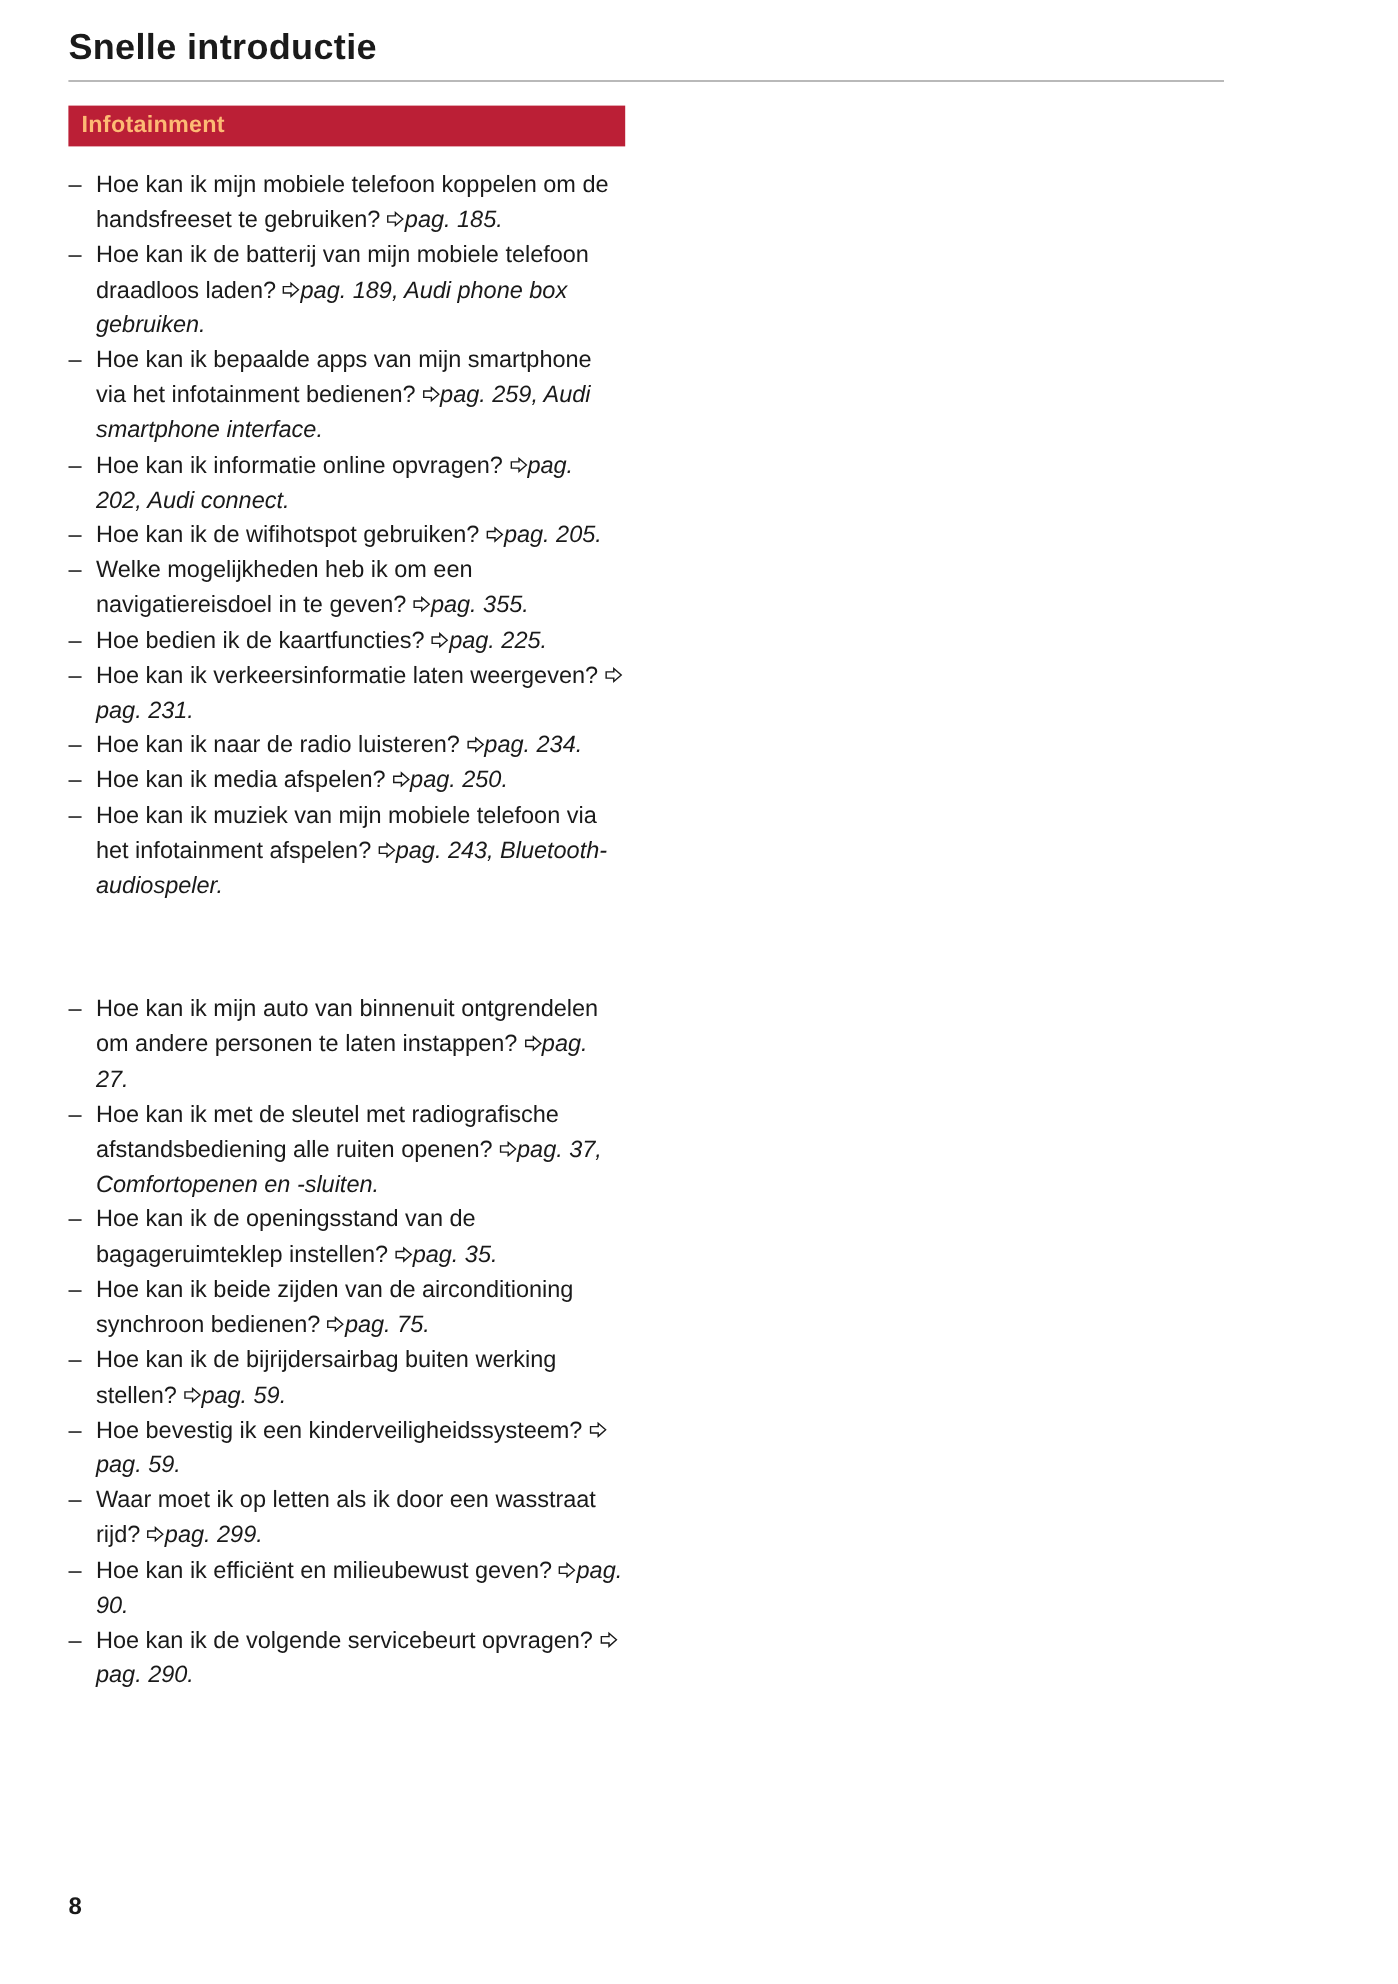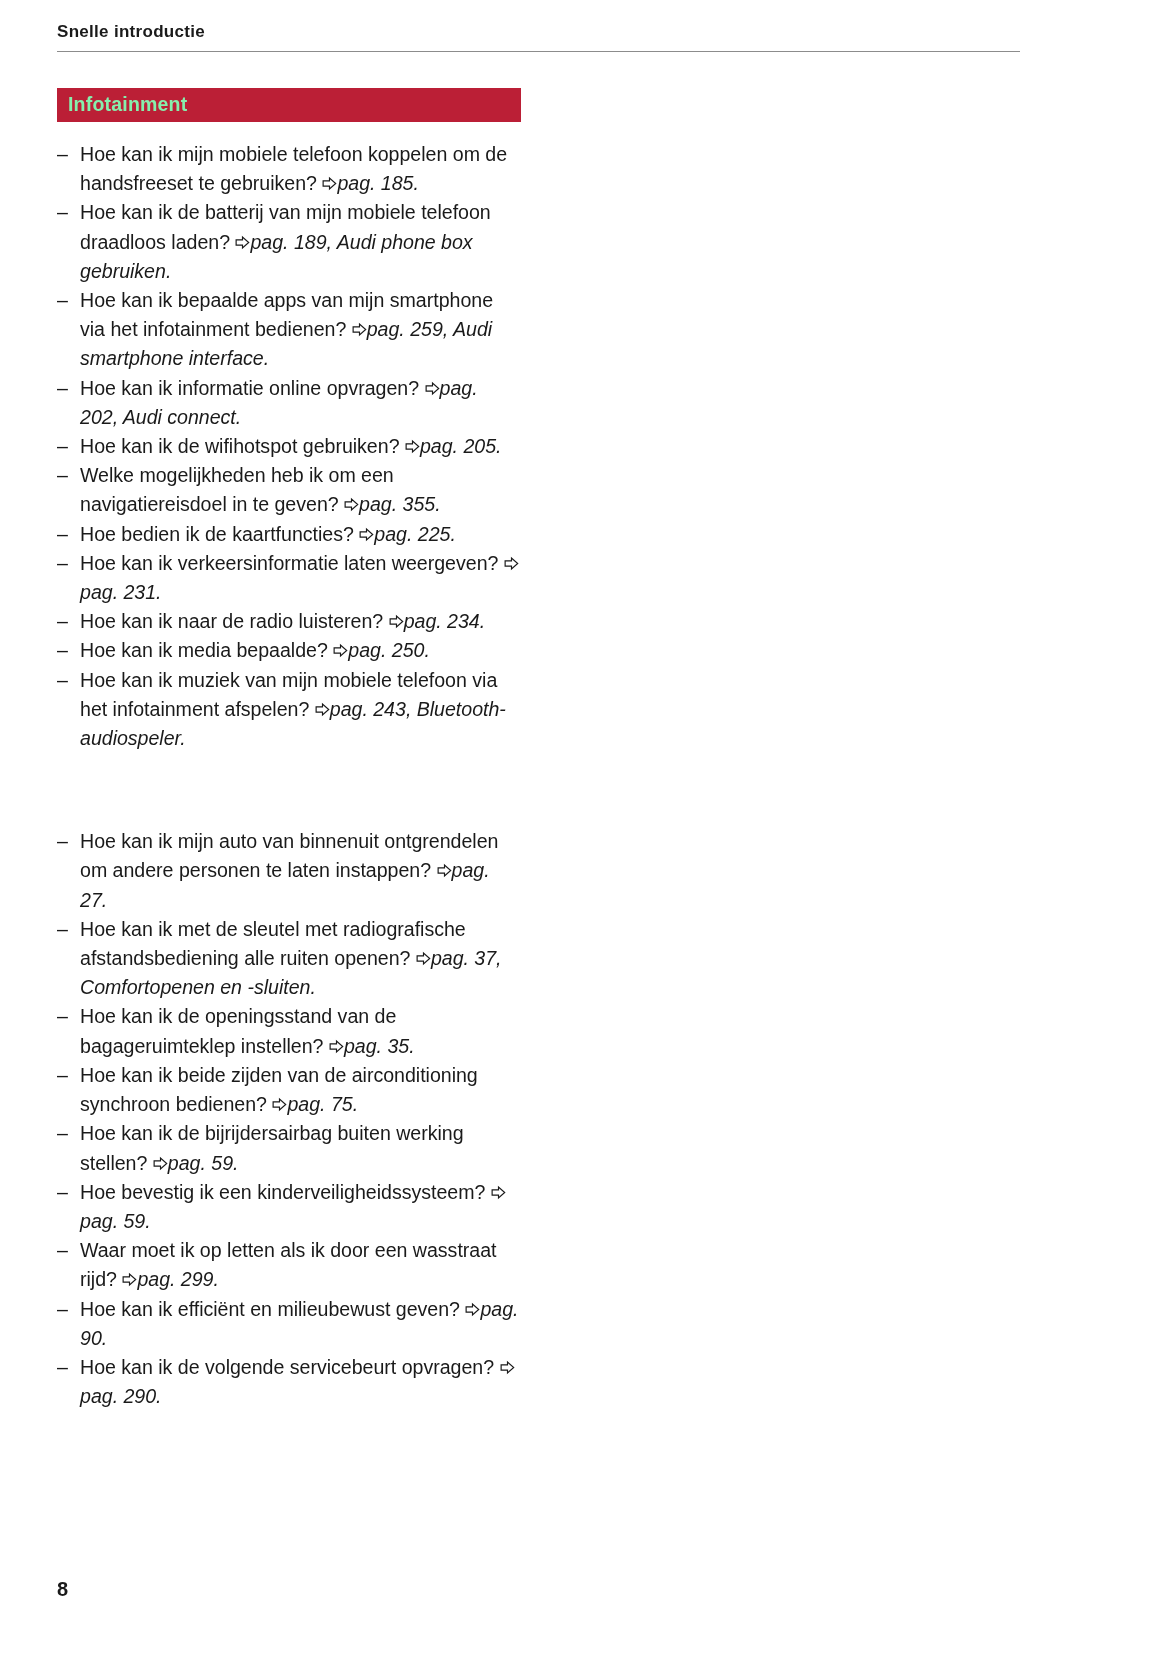--- a/index.html
+++ b/index.html
@@ -24,21 +24,21 @@
   }
 
   
   .running-header {
     position: absolute;
     left: 57px;
     top: 22px;
     width: 963px;
   }
   .running-header-title {
-    font-size: 17px;
+    font-size: 30px;
     font-weight: bold;
     letter-spacing: 0.3px;
     color: #1a1a1a;
     line-height: 1.2;
     white-space: nowrap;
   }
   .header-rule {
     margin-top: 9px;
     border-top: 1.6px solid #8c8c8c;
     width: 963px;
@@ -49,21 +49,21 @@
   .column {
     position: absolute;
     left: 57px;
     top: 88px;
     width: 464px;
   }
 
   
   .section-bar {
     background: #bb1f36;
-    color: #86efac;
+    color: #fdba74;
     font-size: 19.5px;
     font-weight: bold;
     letter-spacing: 0.2px;
     padding: 7px 0 8px 11px;
     box-sizing: border-box;
     width: 464px;
     height: 34px;
     line-height: 19px;
     white-space: nowrap;
   }
@@ -152,21 +152,21 @@
               </svg></span><span class="ref">pag. 355.</span></li>
           <li class="list-item"><span class="dash">–</span><span>Hoe bedien ik de kaartfuncties?</span> <span class="arrow"><svg width="15" height="15" viewBox="0 0 16 16" aria-hidden="true">
                 <path d="M1.2 5.2 H8.0 V2.2 L14.6 8.0 L8.0 13.8 V10.8 H1.2 Z" fill="none" stroke="#1a1a1a" stroke-width="1.25" stroke-linejoin="miter"></path>
               </svg></span><span class="ref">pag. 225.</span></li>
           <li class="list-item"><span class="dash">–</span><span>Hoe kan ik verkeersinformatie laten weergeven?</span> <span class="arrow"><svg width="15" height="15" viewBox="0 0 16 16" aria-hidden="true">
                 <path d="M1.2 5.2 H8.0 V2.2 L14.6 8.0 L8.0 13.8 V10.8 H1.2 Z" fill="none" stroke="#1a1a1a" stroke-width="1.25" stroke-linejoin="miter"></path>
               </svg></span><span class="ref">pag. 231.</span></li>
           <li class="list-item"><span class="dash">–</span><span>Hoe kan ik naar de radio luisteren?</span> <span class="arrow"><svg width="15" height="15" viewBox="0 0 16 16" aria-hidden="true">
                 <path d="M1.2 5.2 H8.0 V2.2 L14.6 8.0 L8.0 13.8 V10.8 H1.2 Z" fill="none" stroke="#1a1a1a" stroke-width="1.25" stroke-linejoin="miter"></path>
               </svg></span><span class="ref">pag. 234.</span></li>
-          <li class="list-item"><span class="dash">–</span><span>Hoe kan ik media bepaalde?</span> <span class="arrow"><svg width="15" height="15" viewBox="0 0 16 16" aria-hidden="true">
+          <li class="list-item"><span class="dash">–</span><span>Hoe kan ik media afspelen?</span> <span class="arrow"><svg width="15" height="15" viewBox="0 0 16 16" aria-hidden="true">
                 <path d="M1.2 5.2 H8.0 V2.2 L14.6 8.0 L8.0 13.8 V10.8 H1.2 Z" fill="none" stroke="#1a1a1a" stroke-width="1.25" stroke-linejoin="miter"></path>
               </svg></span><span class="ref">pag. 250.</span></li>
           <li class="list-item"><span class="dash">–</span><span>Hoe kan ik muziek van mijn mobiele telefoon via het infotainment afspelen?</span> <span class="arrow"><svg width="15" height="15" viewBox="0 0 16 16" aria-hidden="true">
                 <path d="M1.2 5.2 H8.0 V2.2 L14.6 8.0 L8.0 13.8 V10.8 H1.2 Z" fill="none" stroke="#1a1a1a" stroke-width="1.25" stroke-linejoin="miter"></path>
               </svg></span><span class="ref">pag. 243, Bluetooth- audiospeler.</span></li>
         </ul>
         <div class="block-gap"></div>
         <ul class="section-list first">
           <li class="list-item"><span class="dash">–</span><span>Hoe kan ik mijn auto van binnenuit ontgrendelen om andere personen te laten instappen?</span> <span class="arrow"><svg width="15" height="15" viewBox="0 0 16 16" aria-hidden="true">
                 <path d="M1.2 5.2 H8.0 V2.2 L14.6 8.0 L8.0 13.8 V10.8 H1.2 Z" fill="none" stroke="#1a1a1a" stroke-width="1.25" stroke-linejoin="miter"></path>

